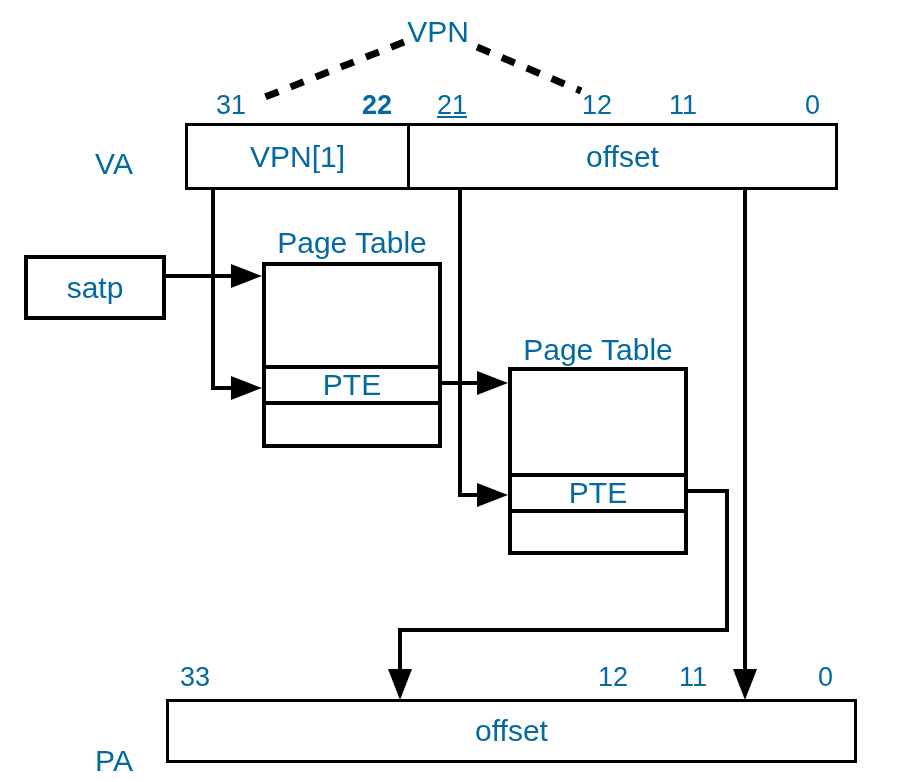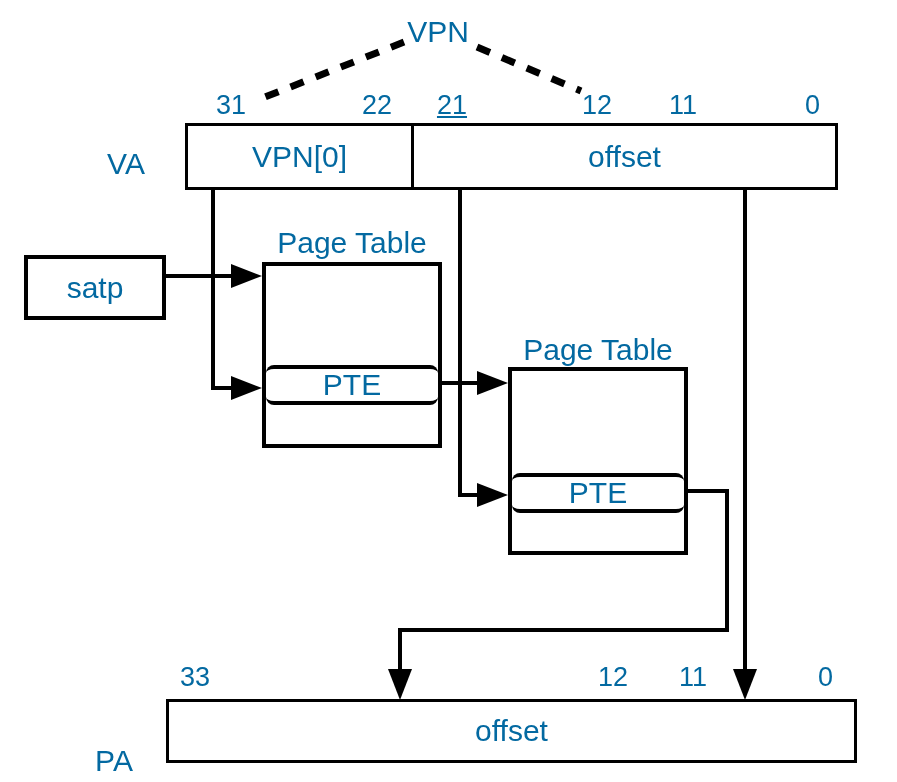--- a/index.html
+++ b/index.html
@@ -78,21 +78,20 @@
     position: absolute;
     left: 0;
     right: 0;
     border-top: 4px solid #000000;
     border-bottom: 4px solid #000000;
     box-sizing: border-box;
     display: flex;
     align-items: center;
     justify-content: center;
     font-size: 30px;
-    border-radius: 8px;
   }
   .satp {
     position: absolute;
     border: 4px solid #000000;
     box-sizing: border-box;
     display: flex;
     align-items: center;
     justify-content: center;
     font-size: 30px;
     background: #ffffff;
@@ -140,30 +139,30 @@
 
     <g>
       <path d="M688,491 H727 V630 H400 V672"></path>
       <polygon points="400,700 388,669 412,669"></polygon>
     </g>
   </svg>
 
   <div class="lbl center" style="left:378px; top:17px; width:120px;">VPN</div>
 
   <div class="bit l" style="left:196px; top:92px;">31</div>
-  <div class="bit r" style="left:322px; top:92px;">22</div>
+  <div class="bit r" style="left:322px; top:92px;font-weight:bold;">22</div>
   <div class="bit l" style="left:417px; top:92px;text-decoration:underline;">21</div>
   <div class="bit r" style="left:542px; top:92px;">12</div>
   <div class="bit l" style="left:648px; top:92px;">11</div>
   <div class="bit r" style="left:750px; top:92px;">0</div>
 
-  <div class="lbl center" style="left:96px; top:149px; width:60px;">VA</div>
+  <div class="lbl center" style="left:84px; top:149px; width:60px;">VA</div>
 
   <div class="reg" style="left:185px; top:123px; width:653px; height:67px;">
-    <div class="cell" style="width:223px;">VPN[0]</div>
+    <div class="cell" style="width:219px;">VPN[1]</div>
     <div class="cell" style="flex:1;">offset</div>
   </div>
 
   <div class="satp" style="left:24px; top:242px; width:142px; height:65px;">satp</div>
 
   <div class="lbl center" style="left:262px; top:228px; width:180px;">Page Table</div>
   <div class="ptable" style="left:262px; top:262px; width:180px; height:186px;">
     <div class="pte-row" style="top:99px; height:40px;">PTE</div>
   </div>
 

